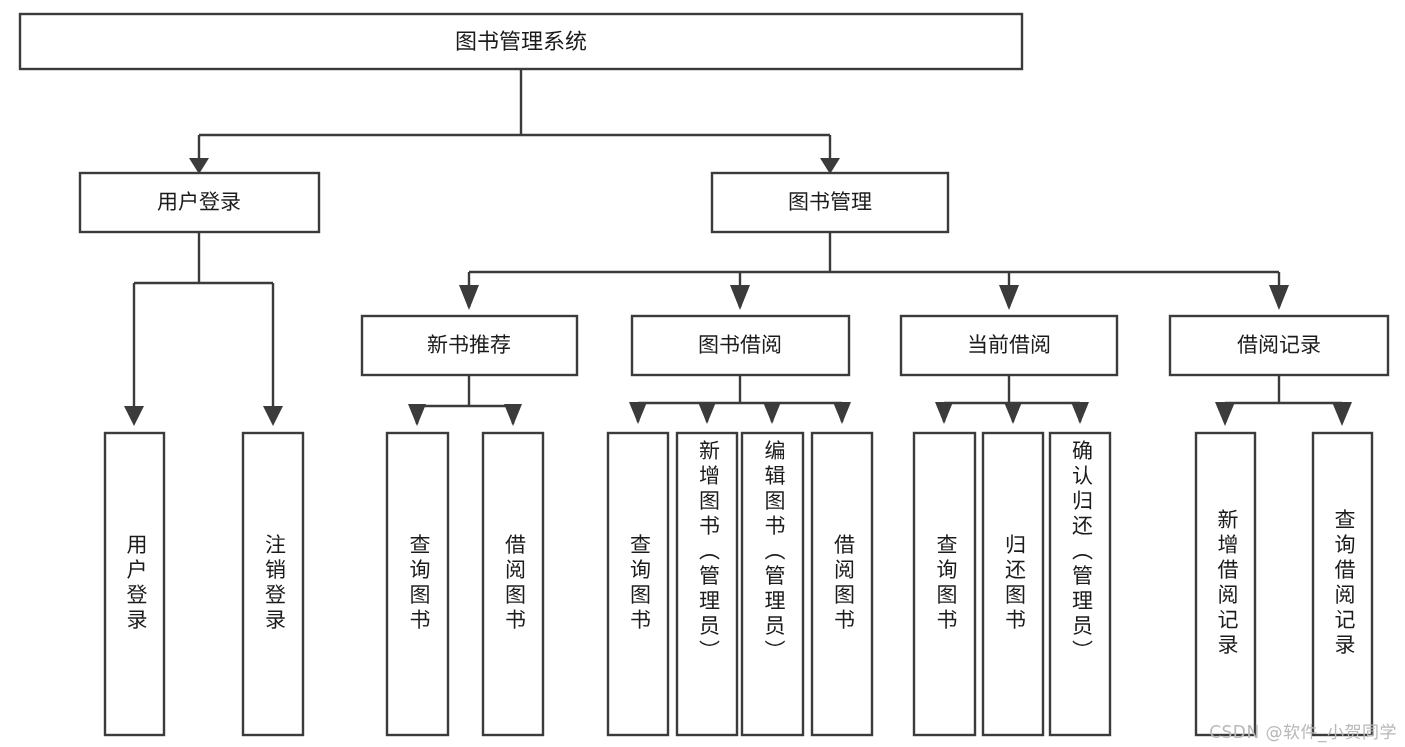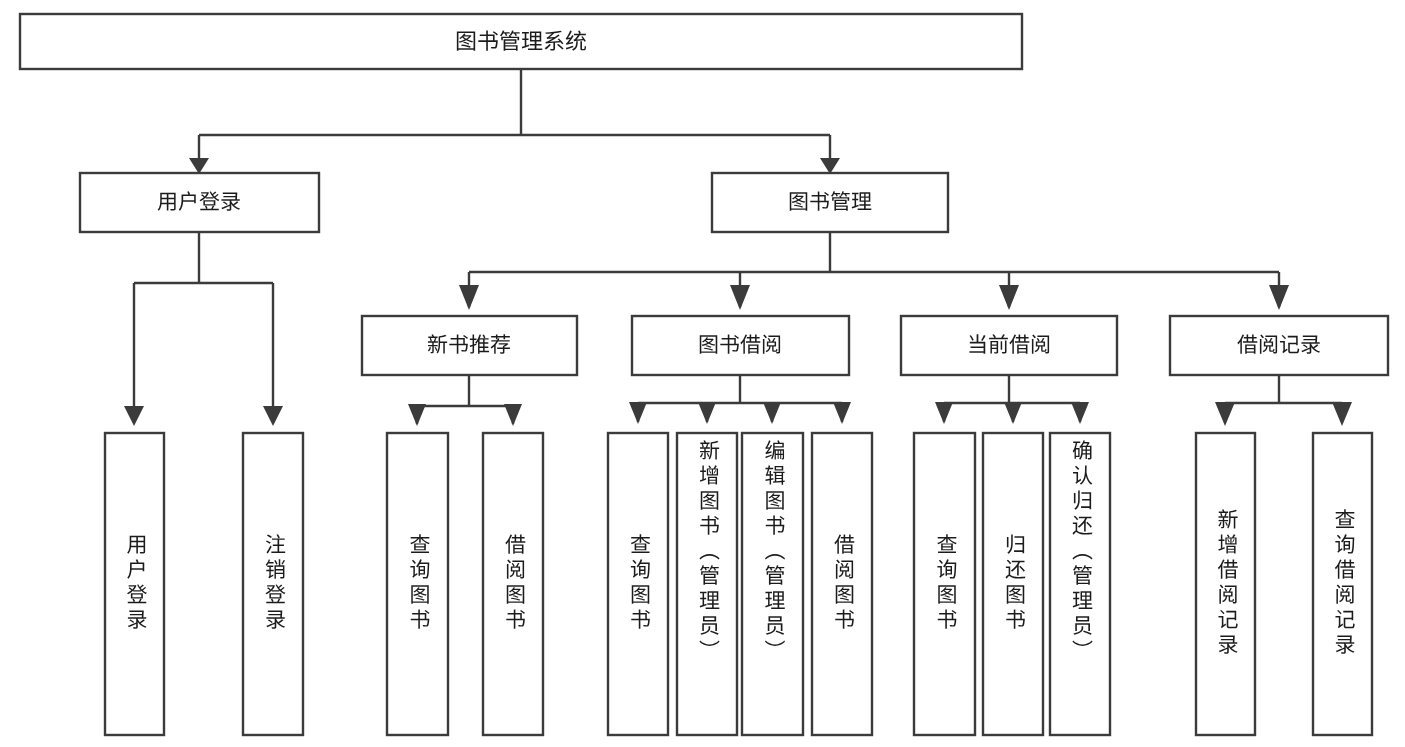--- a/index.html
+++ b/index.html
@@ -237,14 +237,15 @@
   </div>
 
   <div class="vlabel-wrap" style="left:1196px; top:433px; width:59px; height:302px; align-items:center;">
     <span class="vlabel-text">新增借阅记录</span>
   </div>
 
   <div class="vlabel-wrap" style="left:1313px; top:433px; width:59px; height:302px; align-items:center;">
     <span class="vlabel-text">查询借阅记录</span>
   </div>
 
+  <div class="watermark">CSDN @软件_小贺同学</div>
 
 </div>
 
 </body></html>

